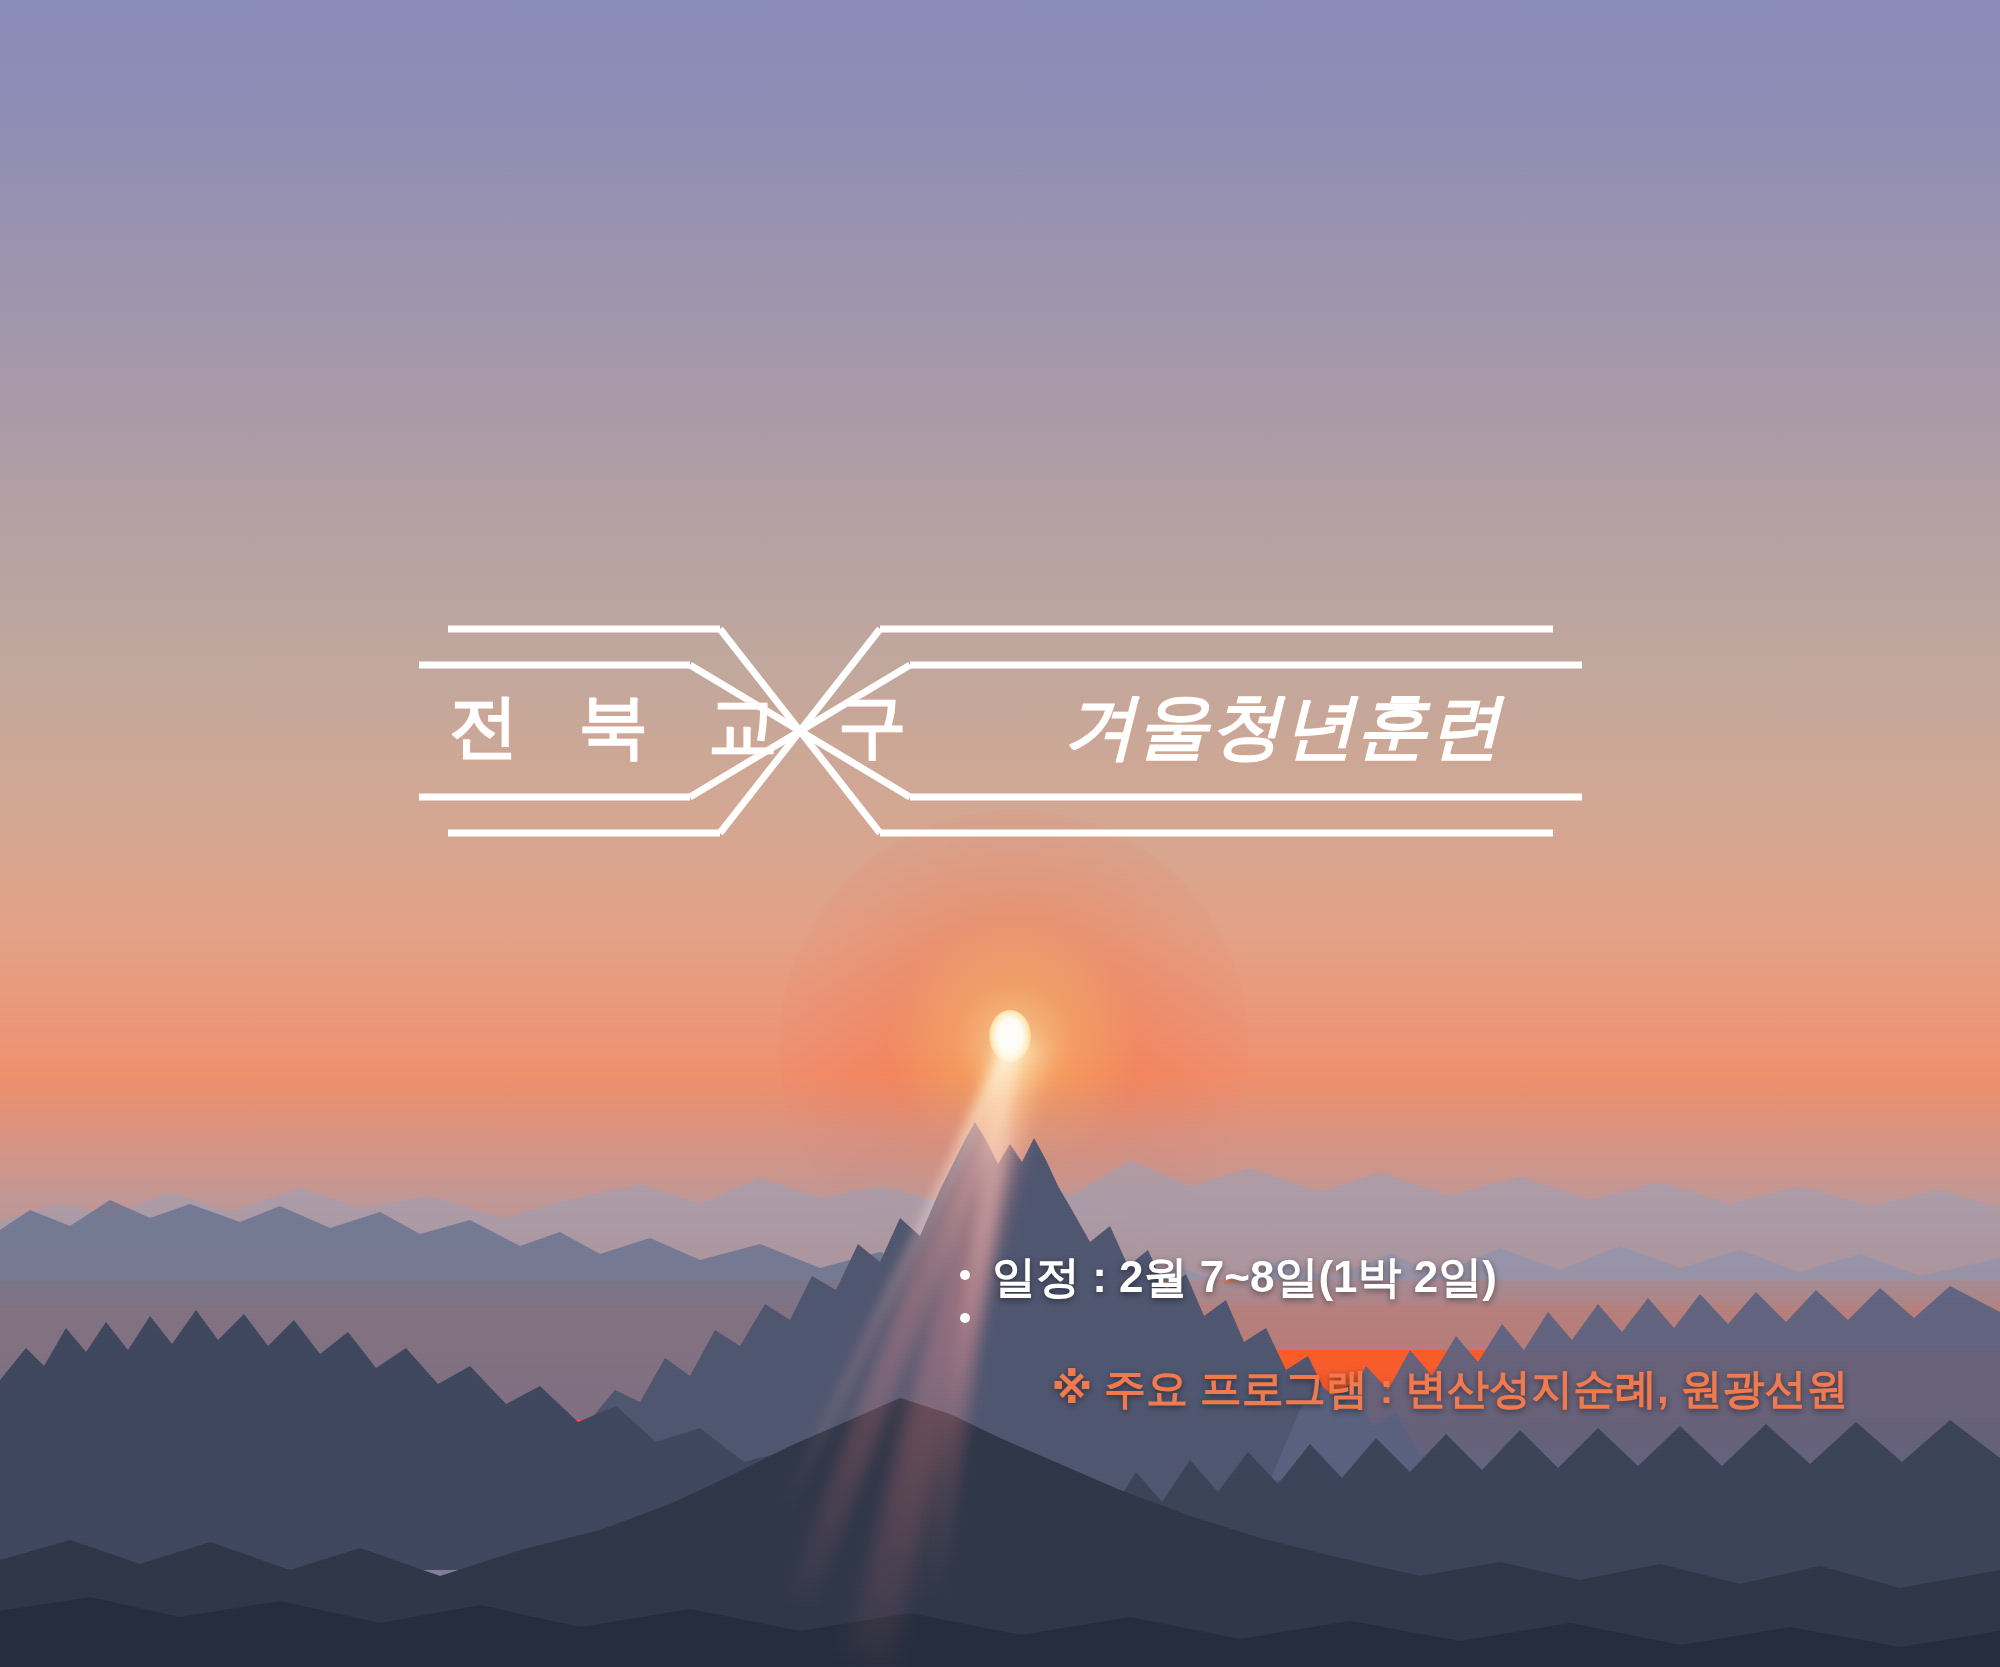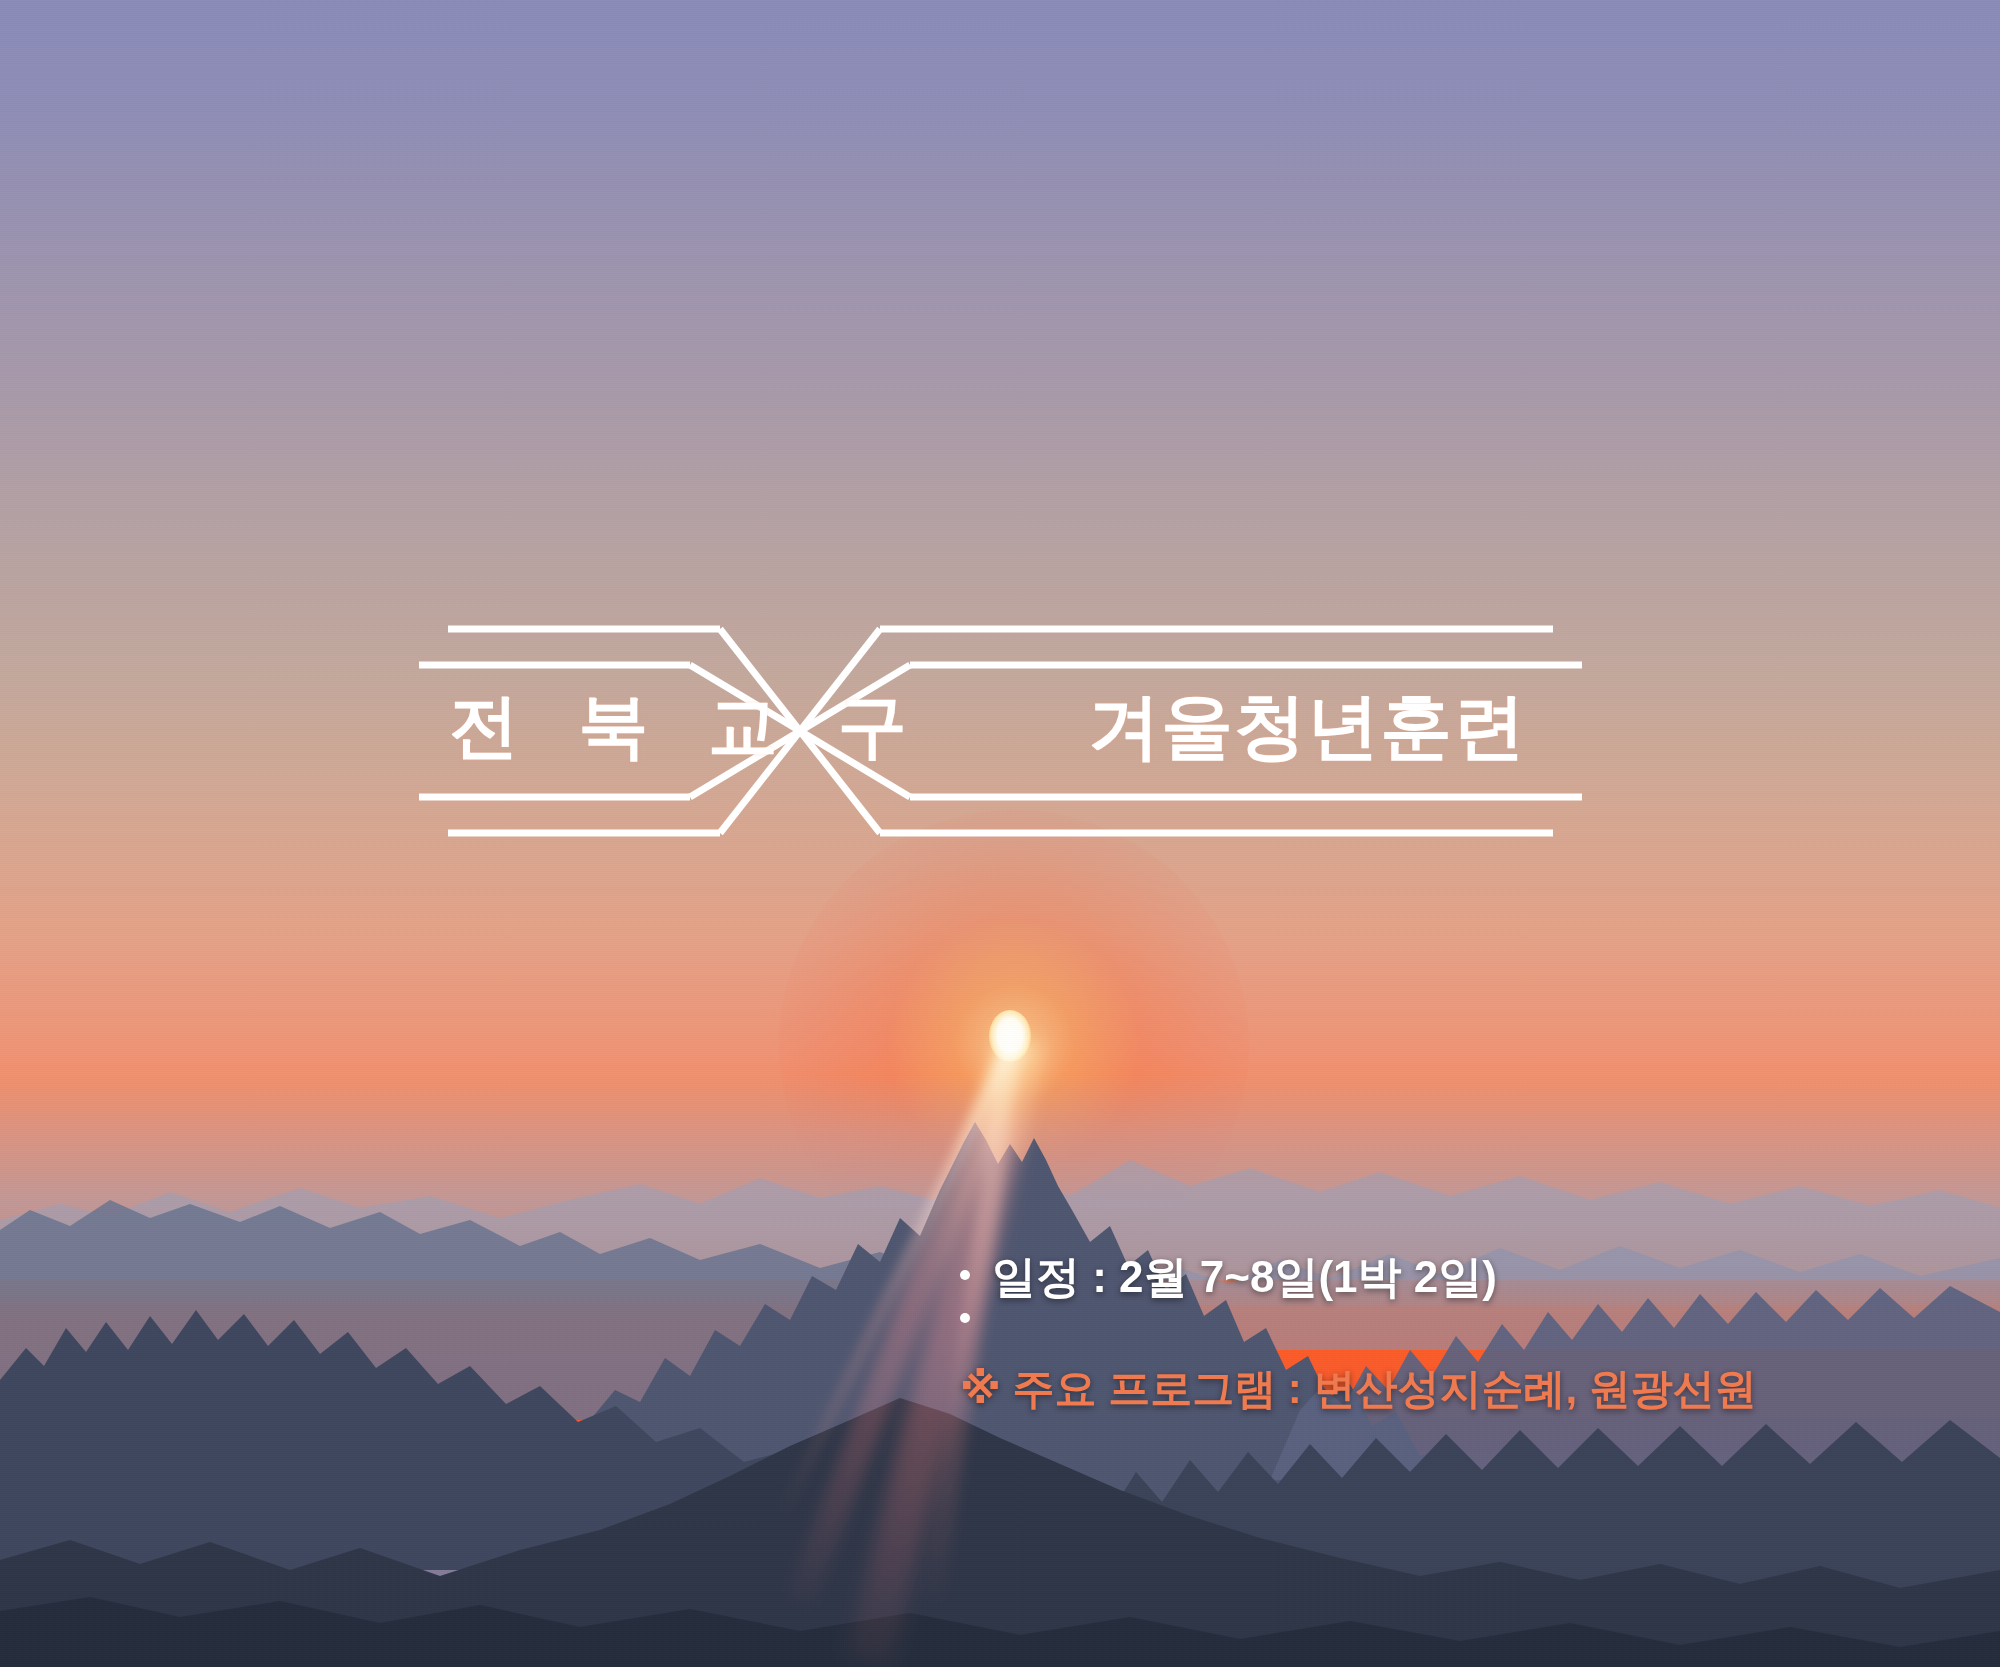--- a/index.html
+++ b/index.html
@@ -11,20 +11,21 @@
   body {
     font-family: "Liberation Sans", "DejaVu Sans", sans-serif;
   }
 
   #poster {
     position: relative;
     width: 2000px;
     height: 1667px;
     overflow: hidden;
     background: #000000;
+    text-align: center;
   }
 
   
   .sky {
     position: absolute;
     left: 0; top: 0;
     width: 100%;
     height: 100%;
     background: linear-gradient(
       to bottom,
@@ -168,25 +169,26 @@
   }
   #title-left {
     left: 448px;
     width: 460px;
     justify-content: center;
     font-size: 70px;
     letter-spacing: 20px;
     text-indent: 20px;
   }
   #title-right {
-    left: 1072px;
+    left: 1048px;
     width: 470px;
     justify-content: center;
     font-size: 72px;
     letter-spacing: 1px;
+    font-style: italic;
   }
 
   
   .details {
     position: absolute;
     left: 960px;
     top: 1255px;
     width: 980px;
   }
   .detail-row {

